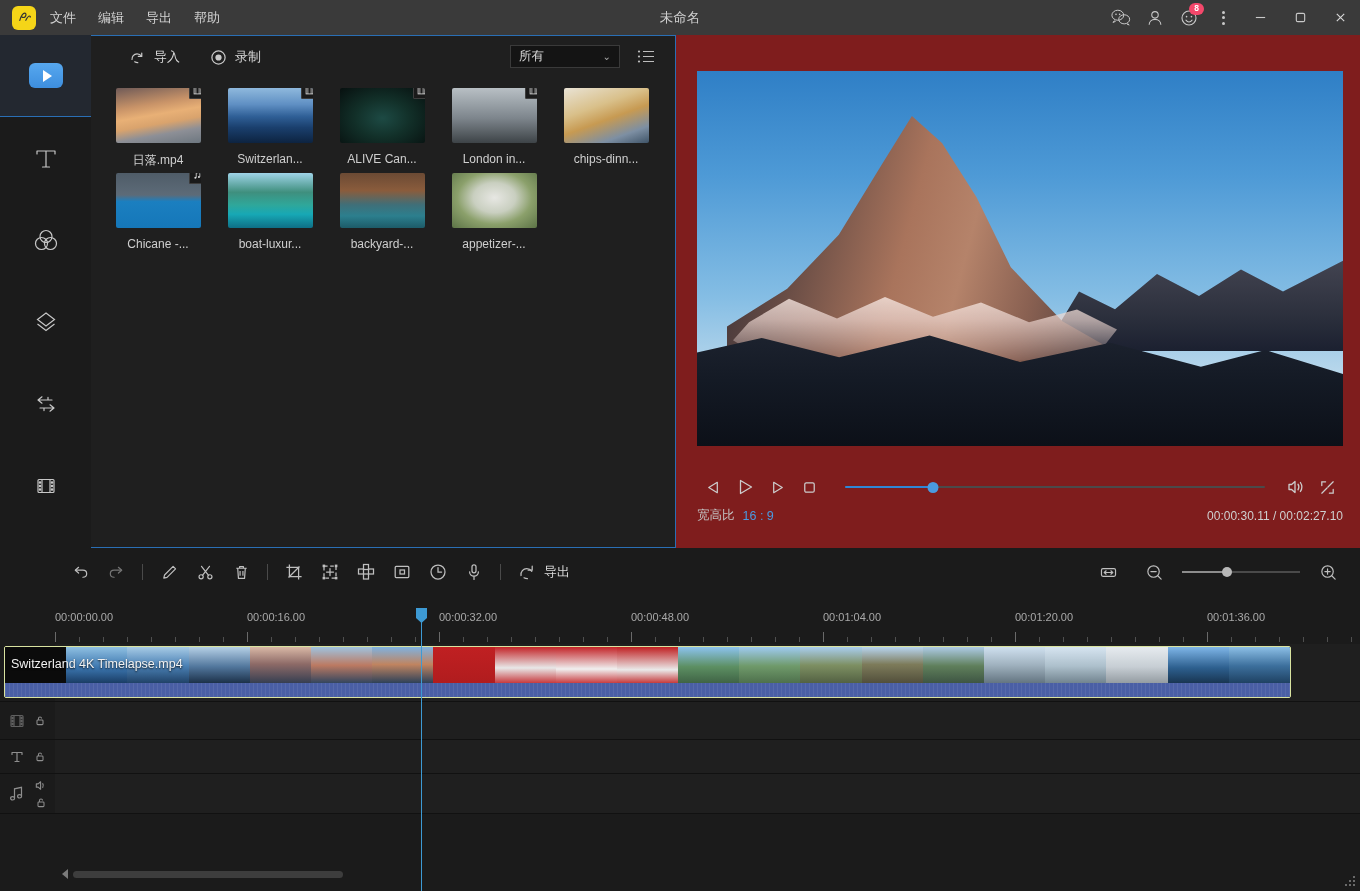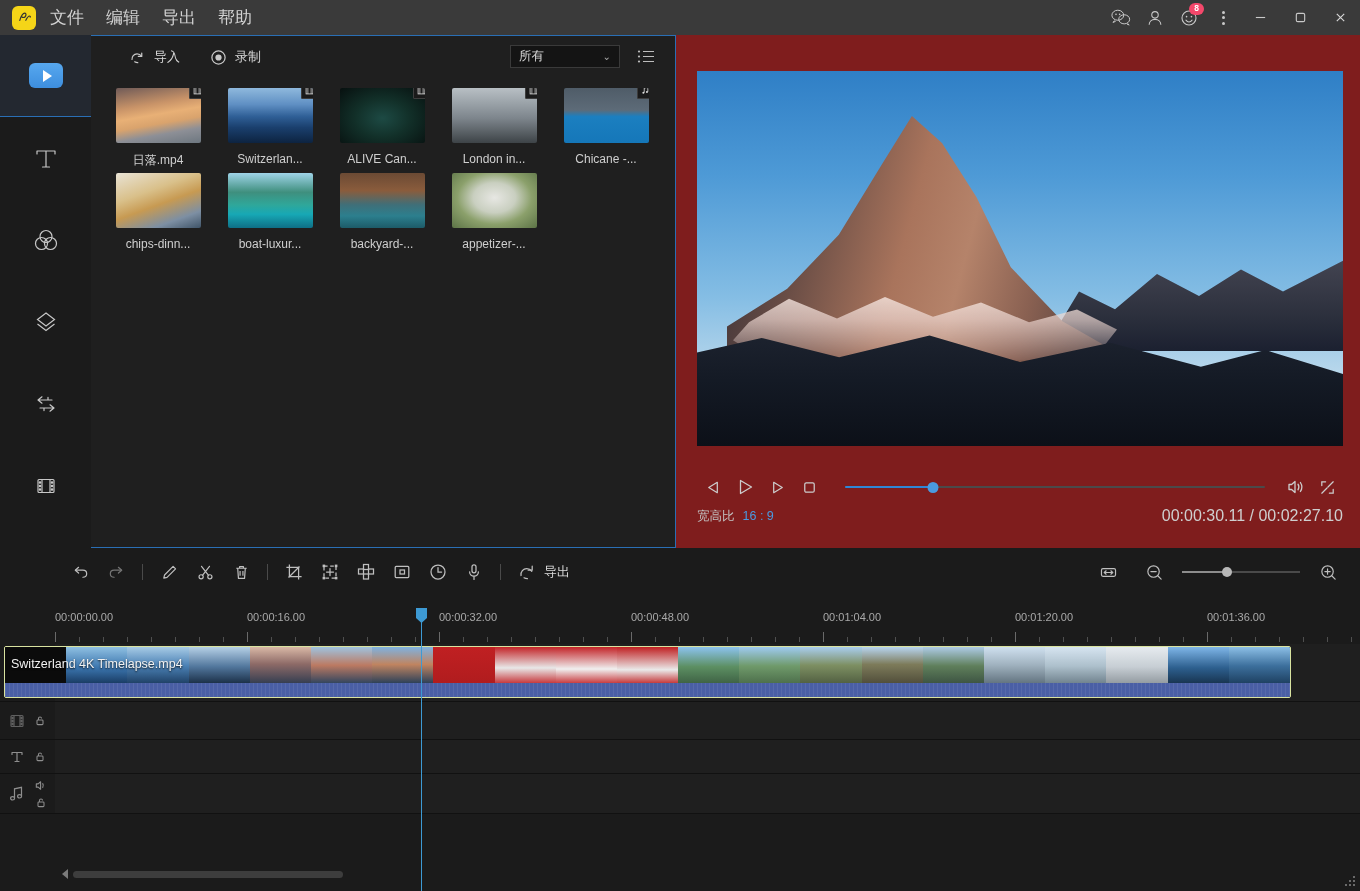--- a/index.html
+++ b/index.html
@@ -18,21 +18,21 @@
     background: #3a3a3a;
     display: flex; align-items: center;
   }
   .logo {
     width: 24px; height: 24px; margin-left: 12px; border-radius: 6px;
     background: #f5d518; display: flex; align-items: center; justify-content: center;
     flex: none;
   }
   .logo svg { display: block; }
   .menu { display: flex; align-items: center; margin-left: 14px; gap: 22px; }
-  .menu-item { font-size: 17px; color: #d2d2d2; cursor: default; }
+  .menu-item { font-size: 13px; color: #d2d2d2; cursor: default; }
   .win-title {
     position: absolute; left: 0; width: 1360px; text-align: center;
     font-size: 13.5px; color: #cfcfcf; pointer-events: none;
   }
   .tb-right {
     position: absolute; right: 0; top: 0; height: 35px;
     display: flex; align-items: center; gap: 0;
   }
   .tb-btn {
     width: 34px; height: 35px; display: flex; align-items: center; justify-content: center;
@@ -177,21 +177,21 @@
   .seek-fill { position: absolute; left: 0; height: 2px; width: 21%; background: #2f86d6; border-radius: 1px; }
   .seek-knob {
     position: absolute; left: 21%; width: 11px; height: 11px; border-radius: 50%;
     background: #4a9ae0; transform: translateX(-50%);
   }
   .info-row {
     position: absolute; left: 21px; top: 472px; width: 646px;
     display: flex; align-items: center; font-size: 12.5px; color: #c4c4c4;
   }
   .ratio-val { color: #4a9ae0; margin-left: 8px; }
-  .time-val { margin-left: auto; color: #cfcfcf; font-size: 16px; }
+  .time-val { margin-left: auto; color: #cfcfcf; font-size: 12px; }
 
   
   .timeline { position: absolute; left: 0; top: 548px; width: 1360px; height: 343px; background: #1b1b1b; }
   .tl-toolbar { height: 48px; display: flex; align-items: center; padding-left: 62px; position: relative; }
   .tl-ico { width: 36px; height: 34px; display: flex; align-items: center; justify-content: center; }
   .tl-ico svg { stroke: #bfbfbf; fill: none; stroke-width: 1.25; display: block; }
   .tl-sep { width: 1px; height: 16px; background: #4a4a4a; margin: 0 8px; }
   .export-btn { display: flex; align-items: center; gap: 7px; margin-left: 8px; }
   .export-btn span { font-size: 13px; color: #dadada; }
   .tl-zoom { position: absolute; right: 14px; top: 7px; display: flex; align-items: center; gap: 10px; }
@@ -263,20 +263,21 @@
       <svg width="15" height="15" viewBox="0 0 16 16">
           <path d="M3 11c1.6-5.2 3.6-7.6 5.2-7.6 1.1 0 1.5.9 1.3 2-.3 1.5-1.6 2.6-2.8 2.6-.6 0-1-.2-1.3-.5M9.4 11c1.5-3 3-4.6 3.9-4.6.7 0 1 .5.8 1.3" stroke="#333" stroke-width="1.3" fill="none" stroke-linecap="round"></path>
         </svg>
     </div>
     <div class="menu">
       <div class="menu-item">文件</div>
       <div class="menu-item">编辑</div>
       <div class="menu-item">导出</div>
       <div class="menu-item">帮助</div>
     </div>
+    <div class="win-title">未命名</div>
     <div class="tb-right">
       <div class="tb-btn">
         <svg width="20" height="17" viewBox="0 0 22 18">
             <ellipse cx="7.5" cy="6.5" rx="6.5" ry="5.5" stroke="#c9c9c9" fill="none" stroke-width="1.1"></ellipse>
             <path d="M4 12.3 2.2 14.4l2.9-1.2" stroke="#c9c9c9" fill="none" stroke-width="1.1" stroke-linejoin="round"></path>
             <ellipse cx="14.5" cy="11" rx="6" ry="5" stroke="#c9c9c9" fill="none" stroke-width="1.1"></ellipse>
             <path d="M18.3 15.6 20 17.2l-2.4-.9" stroke="#c9c9c9" fill="none" stroke-width="1.1"></path>
             <circle cx="5.5" cy="5.5" r="0.9" fill="#c9c9c9"></circle>
             <circle cx="9.5" cy="5.5" r="0.9" fill="#c9c9c9"></circle>
           </svg>
@@ -438,35 +439,35 @@
             <svg width="9" height="9" viewBox="0 0 10 10">
                 <rect x="1.2" y="1.2" width="7.6" height="7.6" stroke="#ddd" fill="none" stroke-width="0.9"></rect>
                 <path d="M3.2 1.2v7.6M6.8 1.2v7.6" stroke="#ddd" stroke-width="0.8"></path>
               </svg>
           </div>
         </div>
         <div class="media-name">London in...</div>
       </div>
 
       <div class="media-item">
+        <div class="thumb tx-chips"></div>
+        <div class="media-name">chips-dinn...</div>
+      </div>
+
+      <div class="media-item">
         <div class="thumb tx-chicane">
           <div class="tag">
             <svg width="9" height="9" viewBox="0 0 10 10">
                 <path d="M3.6 7.4V2.3l4-0.9v5.1" stroke="#ddd" fill="none" stroke-width="0.9"></path>
                 <circle cx="2.6" cy="7.6" r="1.1" fill="#ddd"></circle>
                 <circle cx="6.6" cy="6.6" r="1.1" fill="#ddd"></circle>
               </svg>
           </div>
         </div>
         <div class="media-name">Chicane -...</div>
-      </div>
-
-      <div class="media-item">
-        <div class="thumb tx-chips"></div>
-        <div class="media-name">chips-dinn...</div>
       </div>
 
       <div class="media-item">
         <div class="thumb tx-boat"></div>
         <div class="media-name">boat-luxur...</div>
       </div>
 
       <div class="media-item">
         <div class="thumb tx-backyard"></div>
         <div class="media-name">backyard-...</div>

